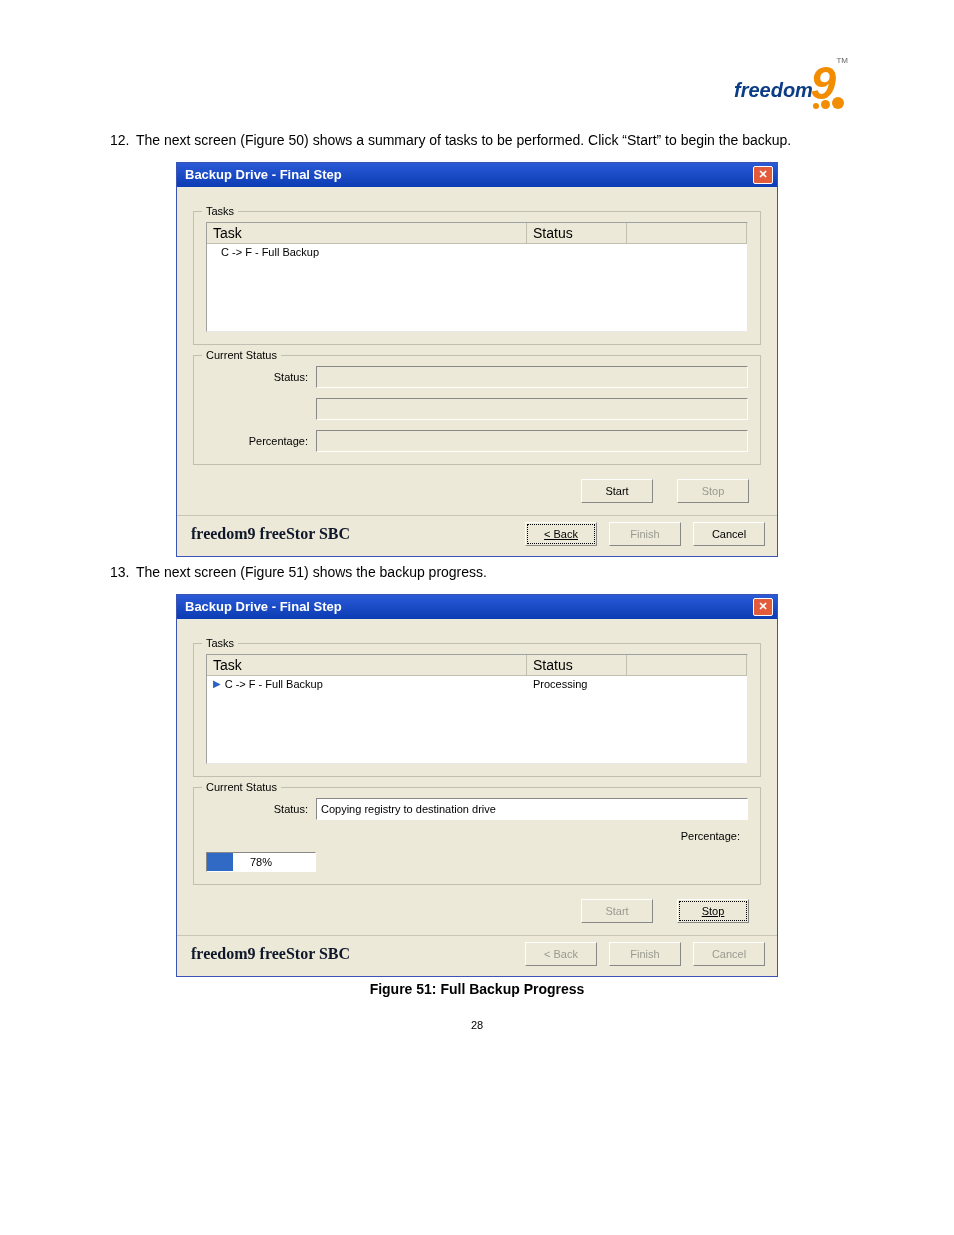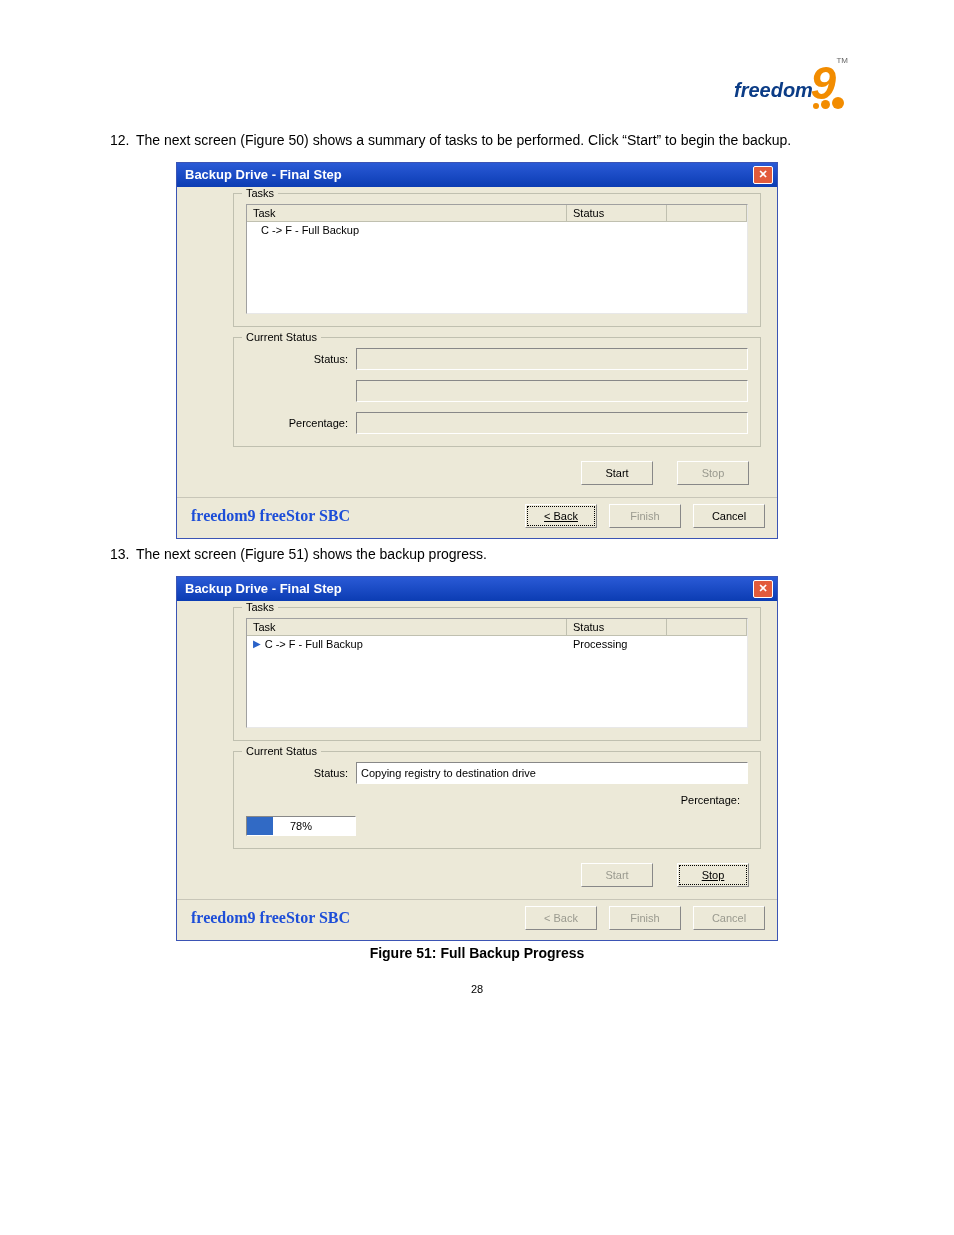--- a/index.html
+++ b/index.html
@@ -44,40 +44,40 @@
     display: flex; align-items: center; justify-content: space-between;
     padding: 0 4px 0 8px;
     font-size: 13px; font-weight: bold;
   }
   .close-btn {
     width: 18px; height: 16px; background: #e25b3b;
     border: 1px solid #fff; border-radius: 2px;
     display:flex; align-items:center; justify-content:center;
     color:#fff; font-weight:bold; font-size:11px; cursor:pointer;
   }
-  .dlg-body { padding: 0 16px 8px 16px; font-size: 11px; color:#000;margin-left:40px; }
+  .dlg-body { padding: 18px 16px 8px 16px; font-size: 11px; color:#000; }
   .group {
     border: 1px solid #c0c0b0;
     margin: 6px 0 10px 0;
     padding: 10px 12px 12px 12px;
     position: relative;
   }
   .group-legend {
     position: absolute; top: -7px; left: 8px;
     background: #ece9d8; padding: 0 4px; font-size: 11px;
   }
   .task-list {
     background: #fff;
     border-top: 1px solid #a0a0a0;
     border-left: 1px solid #a0a0a0;
     border-right: 1px solid #e8e8e8;
     border-bottom: 1px solid #e8e8e8;
     height: 108px;
   }
-  .task-header { display:flex; font-size:11px; }
+  .task-header { display:flex; font-size:14px; }
   .task-header .hcell {
     background: #ece9d8;
     border-right: 1px solid #c0c0b0;
     border-bottom: 1px solid #c0c0b0;
     padding: 2px 6px;
     box-sizing: border-box;
   }
   .hcell.task { flex: 0 0 320px; }
   .hcell.status { flex: 0 0 100px; }
   .hcell.blank { flex: 1; }
@@ -114,21 +114,21 @@
   }
   .btn.disabled { color:#9a9a8f; cursor:default; }
   .btn.focus { outline: 1px dotted #000; outline-offset: -3px; }
 
   .footer-row {
     display:flex; align-items:center; justify-content:space-between;
     padding: 6px 12px 10px 14px;
   }
   .brand {
     font-family: Georgia, 'Times New Roman', serif;
-    font-size: 16px; font-weight: bold; color:#1d4ed8;
+    font-size: 16px; font-weight: bold; color:#0f172a;
   }
   hr.sep { border:0; border-top:1px solid #c8c6b8; margin:0; }
 
   .figcaption { text-align:center; font-weight:bold; font-size:14px; margin: 4px 0 12px; }
   .pagenum { text-align:center; font-size:11px; margin-top: 22px; }
 </style>
 </head>
 <body>
 
 <div class="page">

